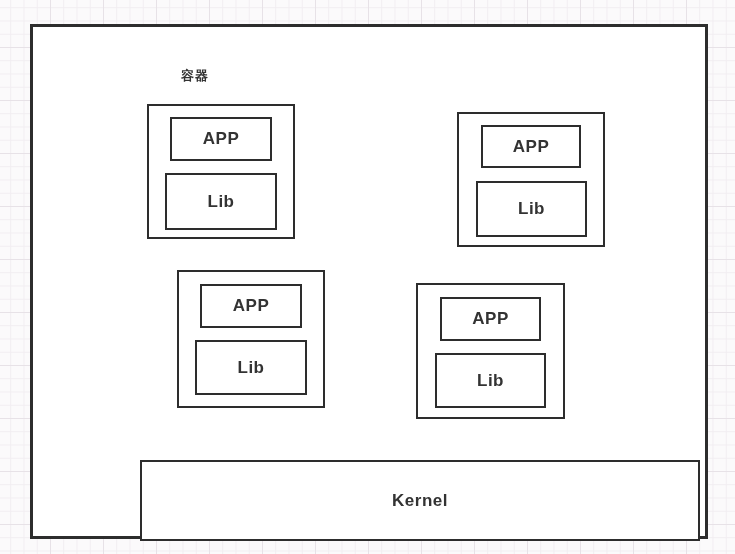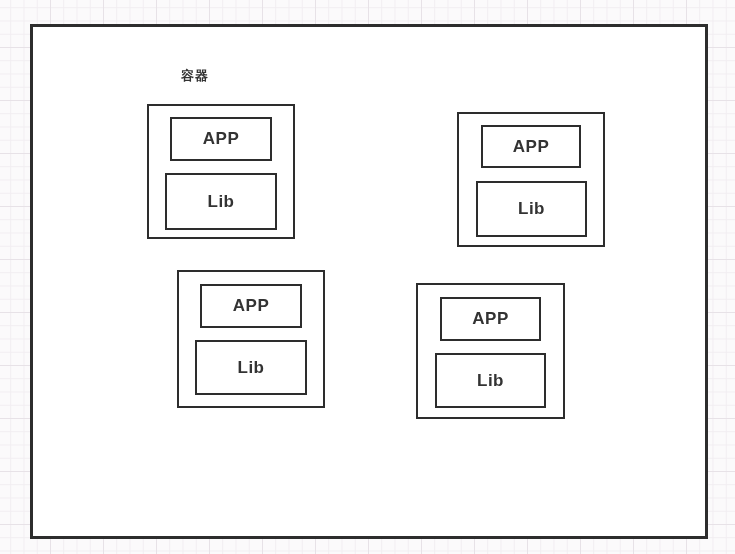--- a/index.html
+++ b/index.html
@@ -96,14 +96,15 @@
     <div class="inner-box lib2">Lib</div>
 
     <div class="container-box c3"></div>
     <div class="inner-box app3">APP</div>
     <div class="inner-box lib3">Lib</div>
 
     <div class="container-box c4"></div>
     <div class="inner-box app4">APP</div>
     <div class="inner-box lib4">Lib</div>
 
+    <div class="kernel-box">Kernel</div>
   </div>
 </div>
 
 </body></html>

